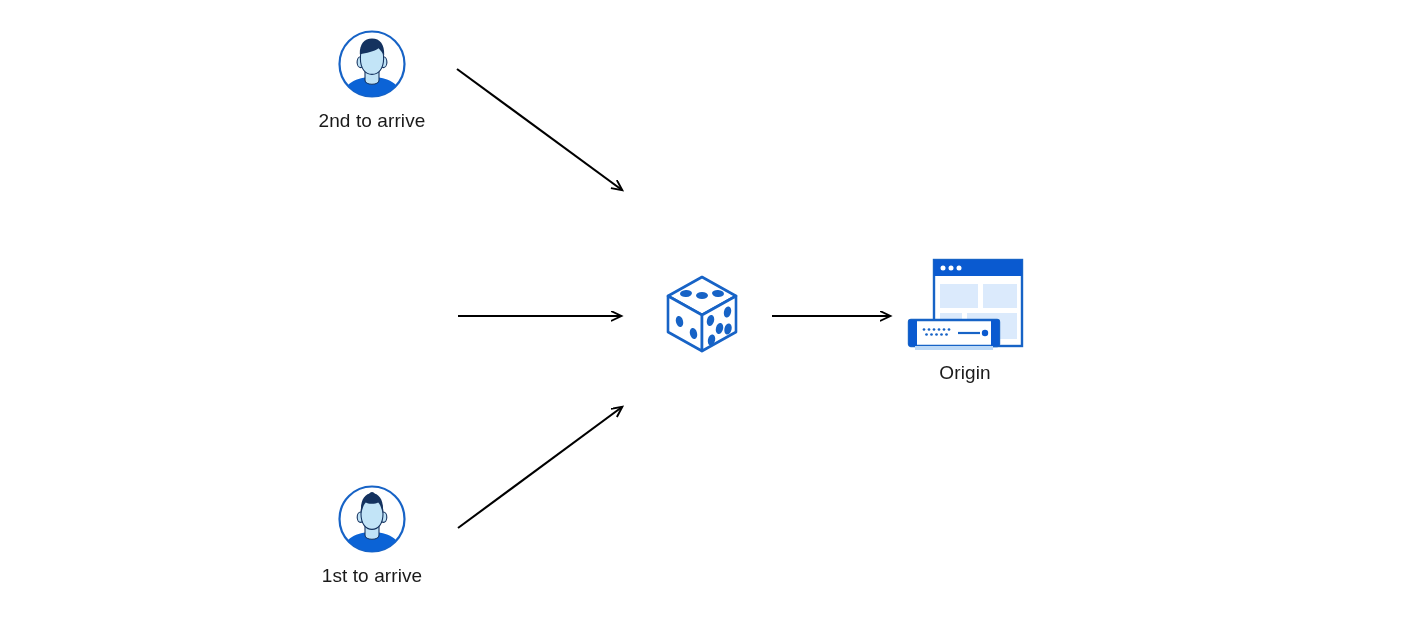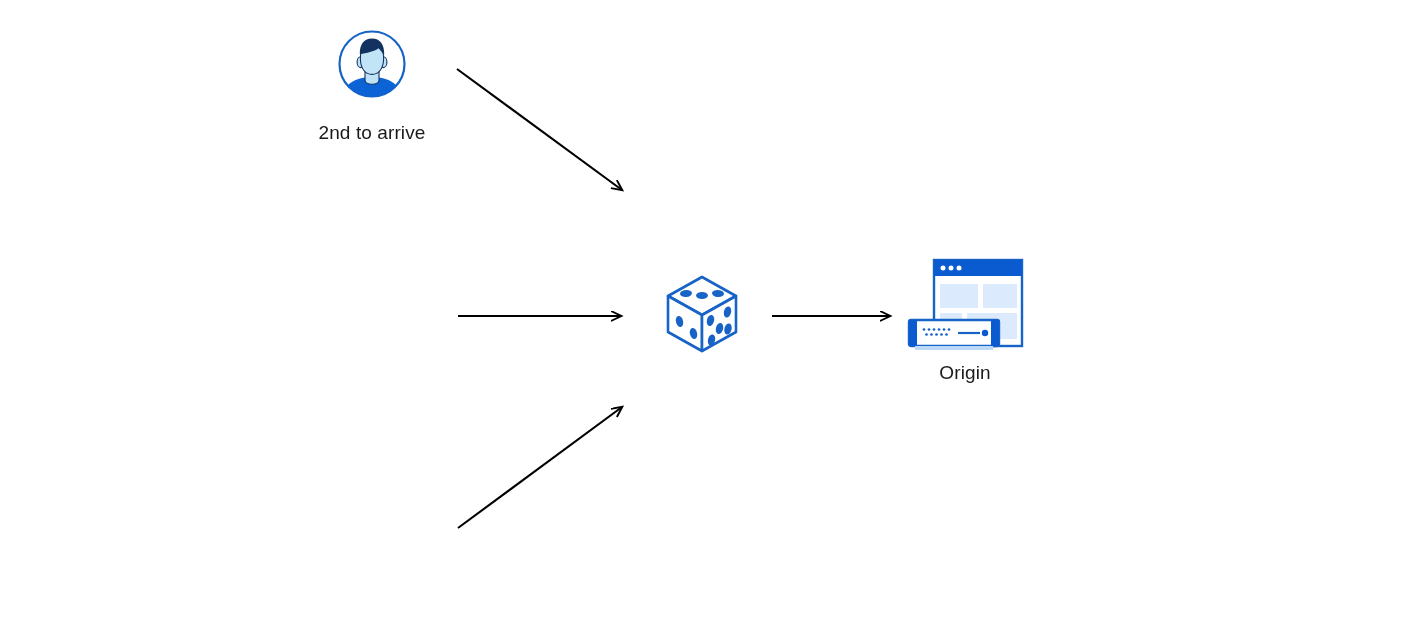--- a/index.html
+++ b/index.html
@@ -21,21 +21,21 @@
     height: 633px;
     background: #ffffff;
   }
   .node {
     position: absolute;
     display: flex;
     flex-direction: column;
     align-items: center;
   }
   .node-label {
-    margin-top: 22px;
+    margin-top: 10px;
     font-size: 19px;
     color: #1a1a1a;
     font-family: "Liberation Sans", sans-serif;
     letter-spacing: 0.1px;
     white-space: nowrap;
     line-height: 1.2;
   }
   .avatar-wrap { width: 72px; height: 72px; }
   .dice-wrap { width: 84px; height: 84px; }
   .origin-wrap { width: 118px; height: 100px; }
@@ -92,20 +92,45 @@
                    C47.6 40.6 42.6 46.4 36 46.4 C29.4 46.4 24.4 40.6 24.4 30.5 Z" fill="#c2e4f7" stroke="#14325f" stroke-width="1.1"></path>
           <path d="M23.8 26.2 C23.5 16.2 28.3 10.6 36 10.6 C44.1 10.6 48.6 16.6 48.2 27.2
                    C46.2 24.6 44.4 22.2 42.6 20.2 C38 23.6 30.6 25.0 23.8 26.2 Z" fill="#14325f"></path>
         </g>
       </svg>
     </div>
     <div class="node-label">2nd to arrive</div>
   </div>
 
 
+  <div class="node" style="left:302px; top:483px; width:140px;">
+    <div class="avatar-wrap">
+      <svg viewBox="0 0 72 72" width="72" height="72">
+        <defs>
+          <clipPath id="c1">
+              <circle cx="36" cy="36" r="32.5"></circle>
+            </clipPath>
+        </defs>
+        <circle cx="36" cy="36" r="32.5" fill="#ffffff" stroke="#1763c6" stroke-width="2.2"></circle>
+        <g clip-path="url(#c1)">
+          <path d="M6 72 C6 56.5 19.5 49 36 49 C52.5 49 66 56.5 66 72 Z" fill="#0b63d6"></path>
+          <path d="M29 40 L29 52 C29 54.6 32.2 56.3 36 56.3 C39.8 56.3 43 54.6 43 52 L43 40 Z" fill="#bfe2f6" stroke="#14325f" stroke-width="1.1"></path>
+          <ellipse cx="24.6" cy="34.2" rx="3.4" ry="5.2" fill="#bfe2f6" stroke="#14325f" stroke-width="1.1"></ellipse>
+          <ellipse cx="47.4" cy="34.2" rx="3.4" ry="5.2" fill="#bfe2f6" stroke="#14325f" stroke-width="1.1"></ellipse>
+          <path d="M25.0 31.0 C25.0 19.4 29.8 14.0 36 14.0 C42.2 14.0 47.0 19.4 47.0 31.0
+                   C47.0 40.8 42.2 46.4 36 46.4 C29.8 46.4 25.0 40.8 25.0 31.0 Z" fill="#c2e4f7" stroke="#14325f" stroke-width="1.1"></path>
+          <path d="M25.4 30.4 C23.6 18.4 28.2 10.2 36 10.2 C43.8 10.2 48.4 18.4 46.6 30.4
+                   C45.4 24.4 44.0 21.0 42.2 19.4 C40.0 21.0 32.2 21.4 29.8 19.4
+                   C28.0 21.0 26.6 24.4 25.4 30.4 Z" fill="#14325f"></path>
+          <path d="M33.2 11.6 C33.2 8.2 38.8 8.2 38.8 11.6 C38.8 14.4 33.2 14.4 33.2 11.6 Z" fill="#14325f"></path>
+        </g>
+      </svg>
+    </div>
+    <div class="node-label">1st to arrive</div>
+  </div>
 
   <div class="node" style="left:660px; top:272px; width:84px;">
     <div class="dice-wrap">
       <svg viewBox="0 0 84 84" width="84" height="84">
         <g fill="#ffffff" stroke="#1763c6" stroke-width="2.6" stroke-linejoin="round">
           <path d="M42 5 L76 24 L42 43 L8 24 Z"></path>
           <path d="M8 24 L42 43 L42 79 L8 60 Z"></path>
           <path d="M76 24 L76 60 L42 79 L42 43 Z"></path>
         </g>
         <g fill="#1763c6" stroke="none">

